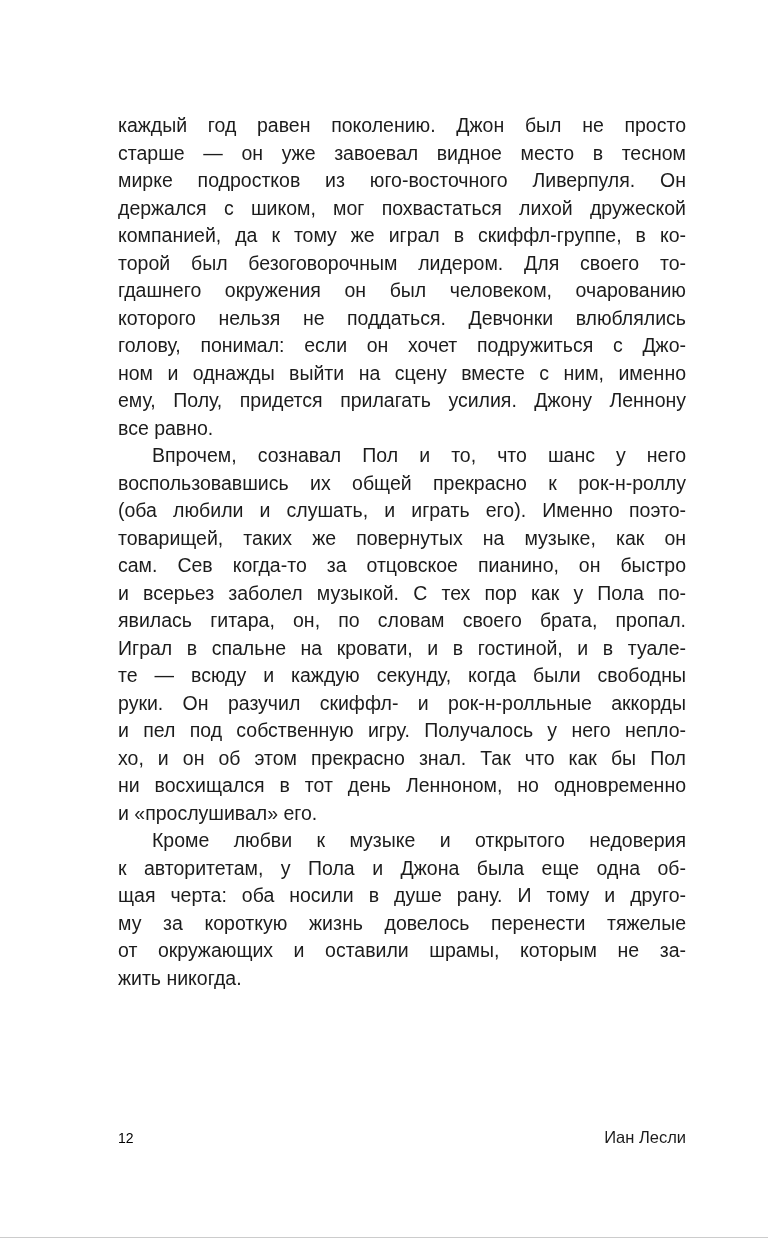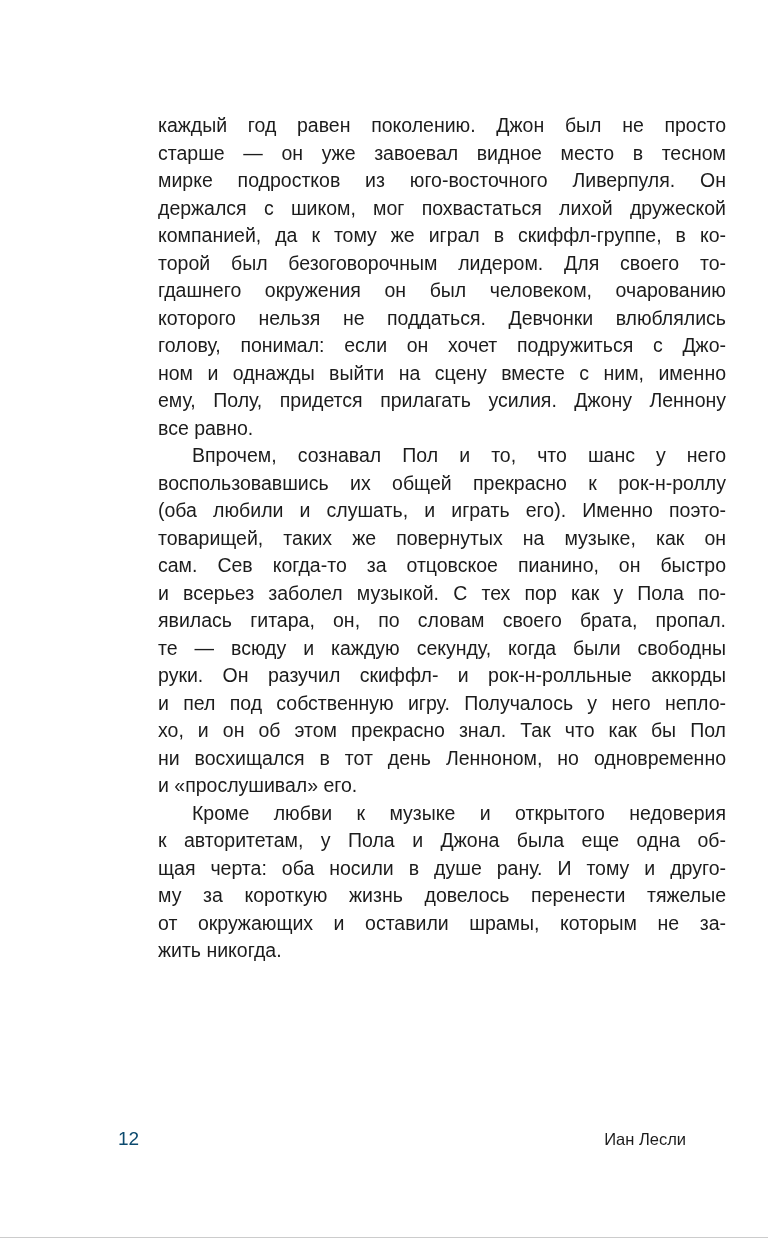--- a/index.html
+++ b/index.html
@@ -13,21 +13,20 @@
     font-family: "Liberation Sans", "DejaVu Sans", sans-serif;
     color: #1c1c1c;
     position: relative;
     overflow: hidden;
   }
   .text-block {
     position: absolute;
     left: 118px;
     top: 112px;
     width: 568px;
-    margin-left: 40px;
   }
   .paragraph {
     margin: 0;
   }
   .line {
     font-size: 19.5px;
     line-height: 27.5px;
     text-align: justify;
     text-align-last: justify;
     white-space: normal;
@@ -42,22 +41,22 @@
   .footer {
     position: absolute;
     left: 118px;
     width: 568px;
     top: 1128px;
     display: flex;
     justify-content: space-between;
     align-items: baseline;
   }
   .page-number {
-    font-size: 19px;
-    color: #0c4a6e;
+    font-size: 14px;
+    color: #000000;
   }
   .author {
     font-size: 16.5px;
     color: #1c1c1c;
     margin-left: 36px;
   }
   .page-edge {
     position: absolute;
     left: 0;
     right: 0;
@@ -85,20 +84,21 @@
       <div class="line last">все равно.</div>
     </div>
     <div class="paragraph">
       <div class="line indent">Впрочем, сознавал Пол и то, что шанс у него</div>
       <div class="line">воспользовавшись их общей прекрасно к рок-н-роллу</div>
       <div class="line">(оба любили и слушать, и играть его). Именно поэто-</div>
       <div class="line">товарищей, таких же повернутых на музыке, как он</div>
       <div class="line">сам. Сев когда-то за отцовское пианино, он быстро</div>
       <div class="line">и всерьез заболел музыкой. С тех пор как у Пола по-</div>
       <div class="line">явилась гитара, он, по словам своего брата, пропал.</div>
+      <div class="line">Играл в спальне на кровати, и в гостиной, и в туале-</div>
       <div class="line">те — всюду и каждую секунду, когда были свободны</div>
       <div class="line">руки. Он разучил скиффл- и рок-н-ролльные аккорды</div>
       <div class="line">и пел под собственную игру. Получалось у него непло-</div>
       <div class="line">хо, и он об этом прекрасно знал. Так что как бы Пол</div>
       <div class="line">ни восхищался в тот день Ленноном, но одновременно</div>
       <div class="line last">и «прослушивал» его.</div>
     </div>
     <div class="paragraph">
       <div class="line indent">Кроме любви к музыке и открытого недоверия</div>
       <div class="line">к авторитетам, у Пола и Джона была еще одна об-</div>

